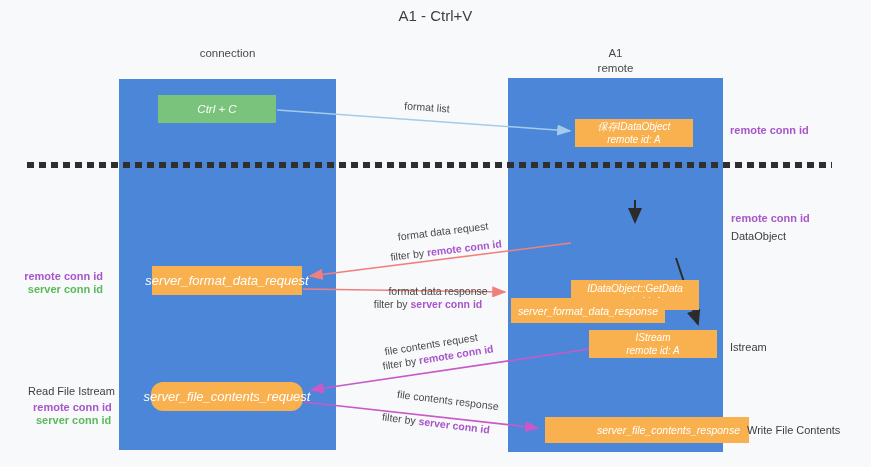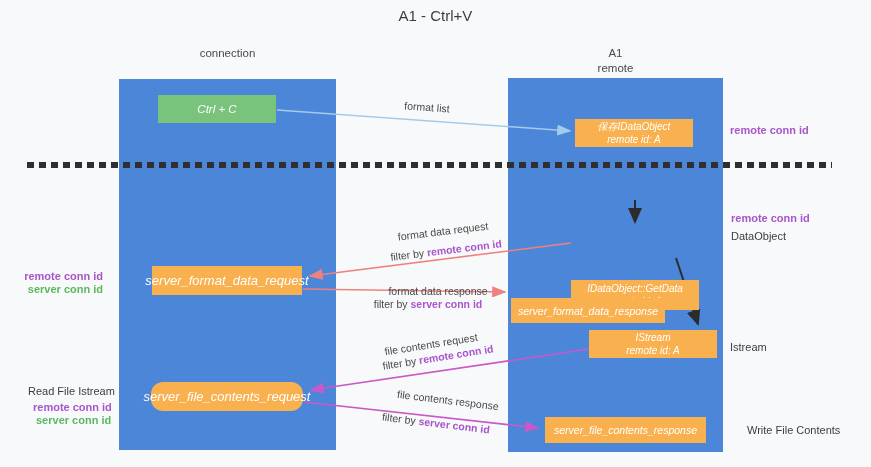--- a/index.html
+++ b/index.html
@@ -99,21 +99,21 @@
 
   <div class="box orange single" style="left:511px; top:298px; width:154px; height:25px; font-size:10.5px;">server_format_data_response</div>
 
   <div class="box orange" style="left:589px; top:330px; width:128px; height:28px;">
     <span class="l1">IStream</span>
     <span class="l2">remote id: A</span>
   </div>
 
   <div class="box orange single" style="left:151px; top:382px; width:152px; height:29px;border-radius:12px;">server_file_contents_request</div>
 
-  <div class="box orange single" style="left:545px; top:417px; width:161px; height:26px; font-size:10.5px;">server_file_contents_response</div>
+  <div class="box orange single" style="left:545px; top:417px; width:161px; height:26px; font-size:10.5px;padding-left:43px;">server_file_contents_response</div>
 
   <div class="arrowlbl" style="left:427px; top:107px; transform:translate(-50%,-50%) rotate(4deg);">format list</div>
 
   <div class="arrowlbl" style="left:443px; top:231px; transform:translate(-50%,-50%) rotate(-7deg);">format data request</div>
   <div class="arrowlbl" style="left:446px; top:250px; transform:translate(-50%,-50%) rotate(-7deg);">
     <span>filter by </span><span class="bold-purple">remote conn id</span>
   </div>
 
   <div class="arrowlbl" style="left:438px; top:291px; transform:translate(-50%,-50%);">format data response</div>
   <div class="arrowlbl" style="left:428px; top:304px; transform:translate(-50%,-50%);">

